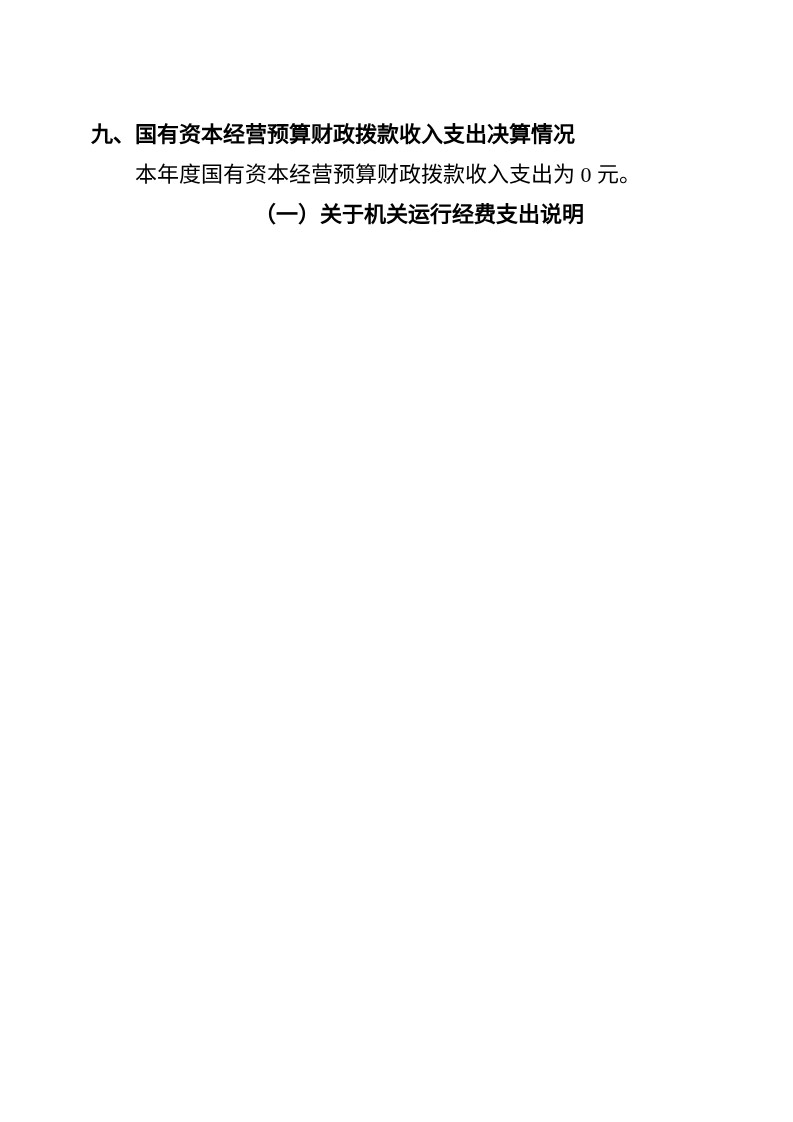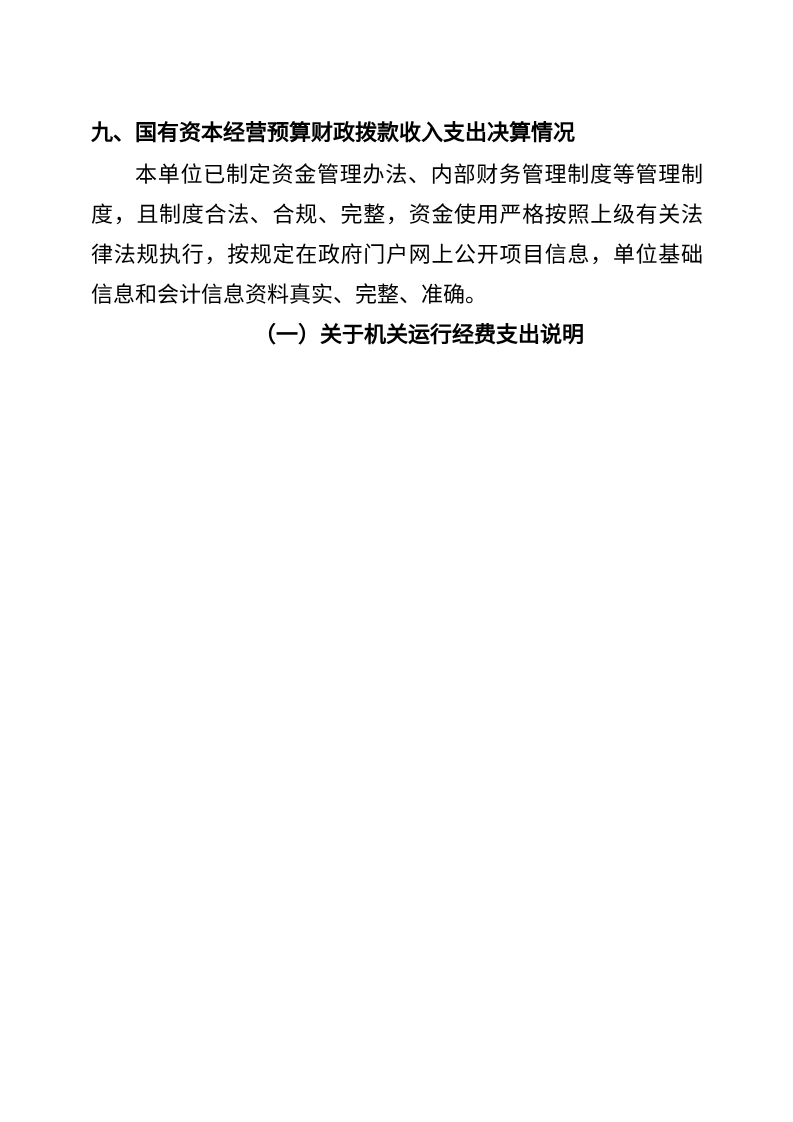--- a/index.html
+++ b/index.html
@@ -16,21 +16,21 @@
     color: #000000;
     padding: 115px 90px 0 91px;
     overflow: hidden;
     font-family: "Liberation Serif", "DejaVu Serif", serif;
     font-size: 22px;
     line-height: 40px;
   }
   .block { margin: 0; }
   .h {
     font-weight: bold;
-    font-family: Liberation Mono, monospace;
+    font-family: Liberation Sans, sans-serif;
     text-align: left;
   }
   .h2 {
     font-weight: bold;
     font-family: "Liberation Sans", "DejaVu Sans", sans-serif;
     text-indent: 44px;
     text-align: center;
   }
   .p {
     text-indent: 44px;
@@ -39,15 +39,15 @@
   }
   .p.cut {
     text-align-last: justify;
   }
 </style>
 </head>
 <body>
 
 <div class="page">
   <div class="block h">九、国有资本经营预算财政拨款收入支出决算情况</div>
-  <div class="block p">本单位已制定资金管理办法、内部财务管理制度等管理制度，且制度合法、合规、完整，资金使用严格按照上级有关法律法规执行，按规定在政府门户网上公开项目信息，单位基础信息和会计信息资料真实、完整、准确。</div>
+  <div class="block p">本年度国有资本经营预算财政拨款收入支出为 0 元。</div>
   <div class="block h2">（一）关于机关运行经费支出说明</div>
 </div>
 
 </body></html>

